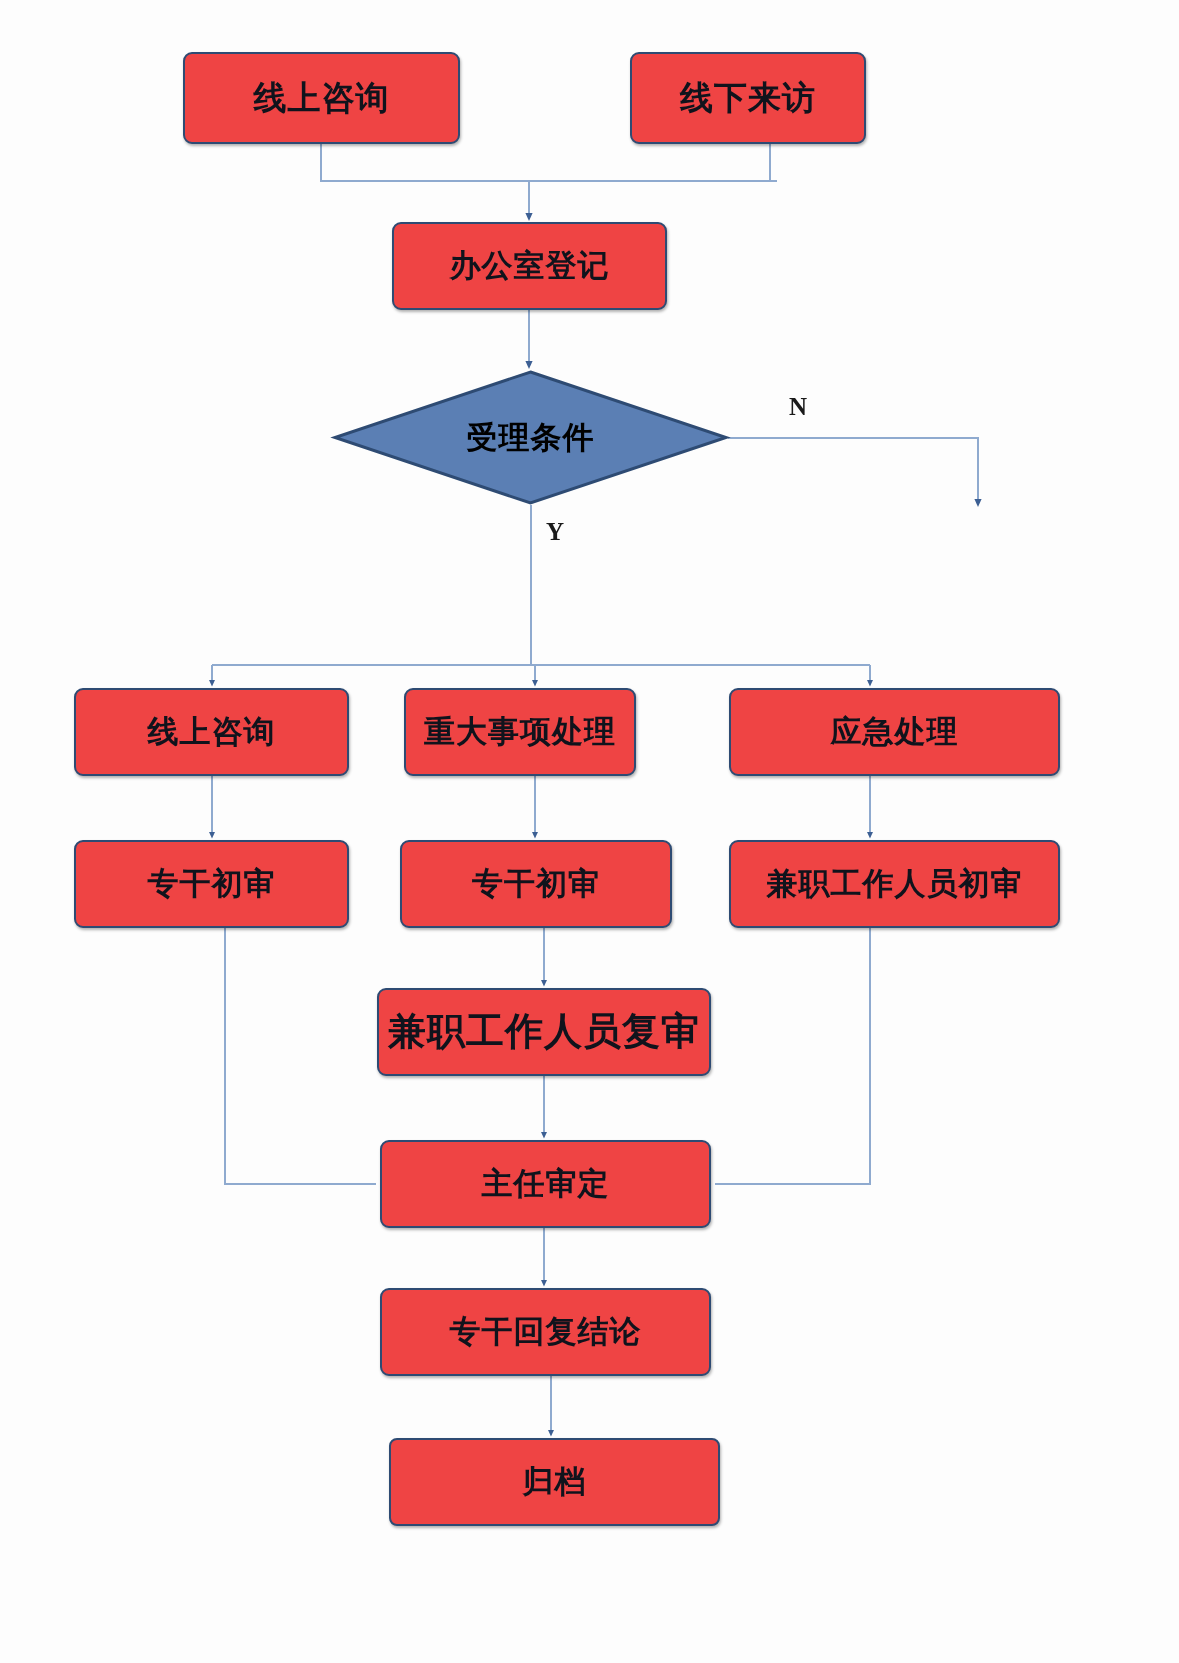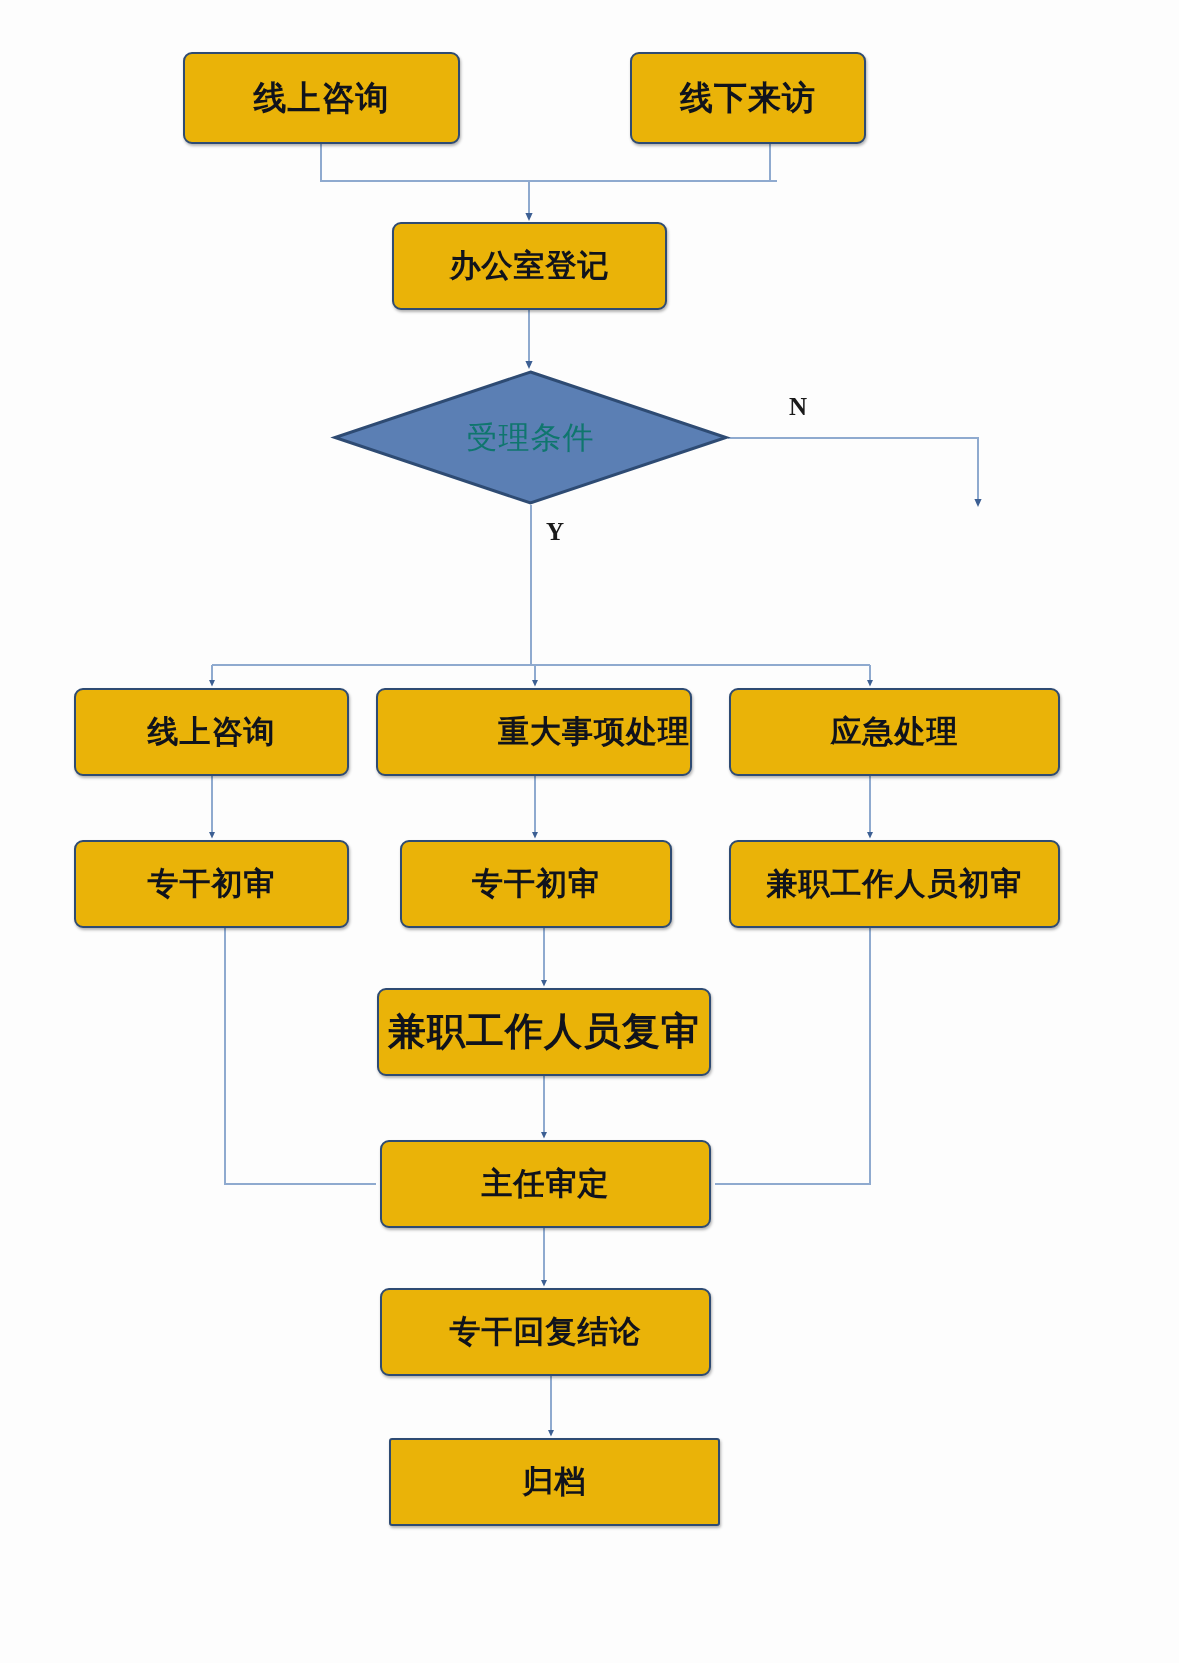--- a/index.html
+++ b/index.html
@@ -20,36 +20,36 @@
   #edges {
     position: absolute;
     left: 0;
     top: 0;
     width: 1179px;
     height: 1663px;
   }
   .node {
     position: absolute;
     box-sizing: border-box;
-    background: #eab308;
+    background: #ef4444;
     border: 2px solid #2e4b73;
     border-radius: 9px;
     color: #10131c;
     display: flex;
     align-items: center;
     justify-content: center;
     text-align: center;
     font-weight: bold;
     letter-spacing: 1px;
     line-height: 1.1;
     box-shadow: 1px 2px 3px rgba(0,0,0,0.30);
     z-index: 3;
   }
   .node.square {
-    border-radius: 3px;
+    border-radius: 8px;
   }
   .node-label {
     display: block;
     white-space: nowrap;
   }
   .diamond {
     position: absolute;
     z-index: 3;
   }
   .diamond svg {
@@ -58,22 +58,22 @@
   }
   .diamond .dlabel {
     position: absolute;
     left: 0;
     top: 0;
     width: 100%;
     height: 100%;
     display: flex;
     align-items: center;
     justify-content: center;
-    color: #0f766e;
-    font-weight: normal;
+    color: #000000;
+    font-weight: bold;
     letter-spacing: 1px;
     pointer-events: none;
   }
   .edge-label {
     position: absolute;
     color: #1a1a1a;
     font-family: "Liberation Serif", "DejaVu Serif", serif;
     font-weight: bold;
     font-size: 25px;
     z-index: 4;
@@ -152,21 +152,21 @@
     <div class="dlabel" style="font-size:31px;">
       <span class="node-label">受理条件</span>
     </div>
   </div>
 
 
   <div class="node" style="left:74px; top:688px; width:275px; height:88px; font-size:31px;">
     <span class="node-label">线上咨询</span>
   </div>
 
-  <div class="node" style="left:376px; top:688px; width:316px; height:88px; font-size:31px;justify-content:flex-end;">
+  <div class="node" style="left:404px; top:688px; width:232px; height:88px; font-size:31px;">
     <span class="node-label">重大事项处理</span>
   </div>
 
   <div class="node" style="left:729px; top:688px; width:331px; height:88px; font-size:31px;">
     <span class="node-label">应急处理</span>
   </div>
 
   <div class="node" style="left:74px; top:840px; width:275px; height:88px; font-size:31px;">
     <span class="node-label">专干初审</span>
   </div>

